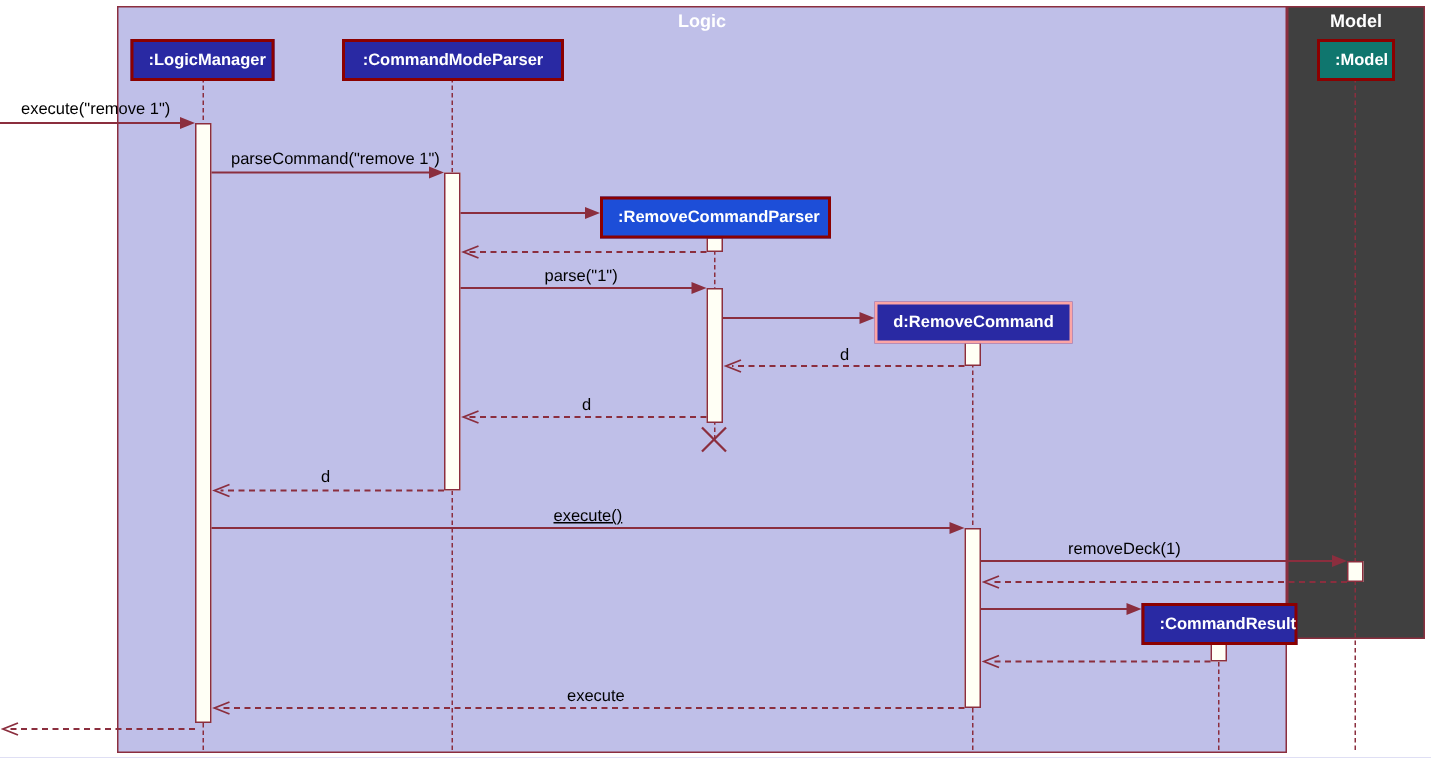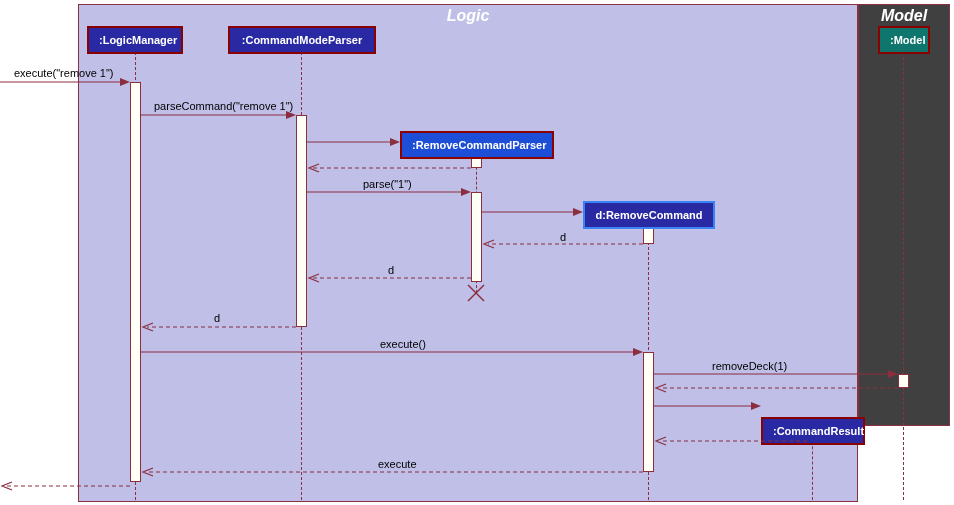--- a/index.html
+++ b/index.html
@@ -1,18 +1,18 @@
 <!DOCTYPE html>
 <html><head>
 <meta charset="utf-8">
 <style>
   * { box-sizing: border-box; margin: 0; padding: 0; }
   body { width: 954px; height: 505px; position: relative; font-family: Arial, sans-serif; font-size: 11px; background: #fff; }
   .frame { position: absolute; border: 1px solid; }
-  .frame-label { position: absolute; top: 0; left: 50%; transform: translateX(-50%); font-weight: bold; font-size: 16px; padding: 2px 8px; font-style: italic; }
+  .frame-label { position: absolute; top: 0; left: 50%; transform: translateX(-50%); font-weight: bold; font-size: 12px; padding: 2px 8px; }
   .participant { position: absolute; padding: 6px 10px; font-weight: bold; text-align: center; z-index: 10; }
   .lifeline { position: absolute; border-left: 1.5px dashed #8b2e3e; z-index: 1; }
   .activation { position: absolute; background: #fffff5; border: 1px solid #8b2e3e; z-index: 5; }
   .msg-label { position: absolute; font-size: 11px; z-index: 15; white-space: nowrap; }
   .arrow { position: absolute; z-index: 12; }
   .arrow-line { stroke: #8b2e3e; stroke-width: 1.2; fill: none; }
   .arrow-dash { stroke-dasharray: 4 3; }
   .arrow-head { fill: #8b2e3e; }
   .arrow-head-open { fill: none; stroke: #8b2e3e; stroke-width: 1.2; }
   .destroy { position: absolute; z-index: 15; }
@@ -25,22 +25,22 @@
   <span class="frame-label" style="color:#fff;">Logic</span>
 </div>
 
 <div class="frame" style="left:858px; top:4px; width:92px; height:422px; background:#404040; border-color:#8b2e3e;">
   <span class="frame-label" style="color:#fff;">Model</span>
 </div>
 
 <div class="participant" style="left:87px; top:26px; width:96px; background:#2929a3; color:#fff; border:2px solid #8b0000;">:LogicManager</div>
 <div class="participant" style="left:228px; top:26px; width:148px; background:#2929a3; color:#fff; border:2px solid #8b0000;">:CommandModeParser</div>
 <div class="participant" style="left:400px; top:131px; width:154px; background:#1d4ed8; color:#fff; border:2px solid #8b0000;">:RemoveCommandParser</div>
-<div class="participant" style="left:583px; top:201px; width:132px; background:#2929a3; color:#fff; border:2px solid #3b82f6;">d:RemoveCommand</div>
-<div class="participant" style="left:761px; top:417px; width:104px; background:#2929a3; color:#fff; border:2px solid #8b0000;">:CommandResult</div>
+<div class="participant" style="left:583px; top:201px; width:132px; background:#2929a3; color:#fff; border:2px solid #fca5a5;">d:RemoveCommand</div>
+<div class="participant" style="left:761px; top:402px; width:104px; background:#2929a3; color:#fff; border:2px solid #8b0000;">:CommandResult</div>
 <div class="participant" style="left:878px; top:26px; width:52px; background:#0f766e; color:#fff; border:2px solid #8b0000;">:Model</div>
 
 <div class="lifeline" style="left:135px; top:52px; height:448px;"></div>
 <div class="lifeline" style="left:301px; top:52px; height:448px;"></div>
 <div class="lifeline" style="left:476px; top:157px; height:136px;"></div>
 <div class="lifeline" style="left:648px; top:227px; height:273px;"></div>
 <div class="lifeline" style="left:812px; top:421px; height:79px;"></div>
 <div class="lifeline" style="left:903px; top:52px; height:448px;"></div>
 
 <div class="activation" style="left:130px; top:82px; width:11px; height:400px;"></div>
@@ -51,21 +51,21 @@
 <div class="activation" style="left:643px; top:352px; width:11px; height:120px;"></div>
 <div class="activation" style="left:807px; top:421px; width:11px; height:20px;"></div>
 <div class="activation" style="left:898px; top:374px; width:11px; height:14px;"></div>
 
 <div class="msg-label" style="left:14px; top:67px;">execute("remove 1")</div>
 <div class="msg-label" style="left:154px; top:100px;">parseCommand("remove 1")</div>
 <div class="msg-label" style="left:363px; top:178px;">parse("1")</div>
 <div class="msg-label" style="left:560px; top:231px;">d</div>
 <div class="msg-label" style="left:388px; top:264px;">d</div>
 <div class="msg-label" style="left:214px; top:312px;">d</div>
-<div class="msg-label" style="left:380px; top:338px;">execute()</div>
+<div class="msg-label" style="left:369px; top:338px;text-decoration:underline;">execute()</div>
 <div class="msg-label" style="left:712px; top:360px;">removeDeck(1)</div>
 <div class="msg-label" style="left:378px; top:458px;">execute</div>
 
 <svg class="arrow" width="954" height="505" style="left:0; top:0; position:absolute; pointer-events:none;">
 
   <line class="arrow-line" x1="0" y1="82" x2="124" y2="82"></line>
   <polygon class="arrow-head" points="130,82 120,78 120,86"></polygon>
 
   <line class="arrow-line" x1="141" y1="115" x2="290" y2="115"></line>
   <polygon class="arrow-head" points="296,115 286,111 286,119"></polygon>

